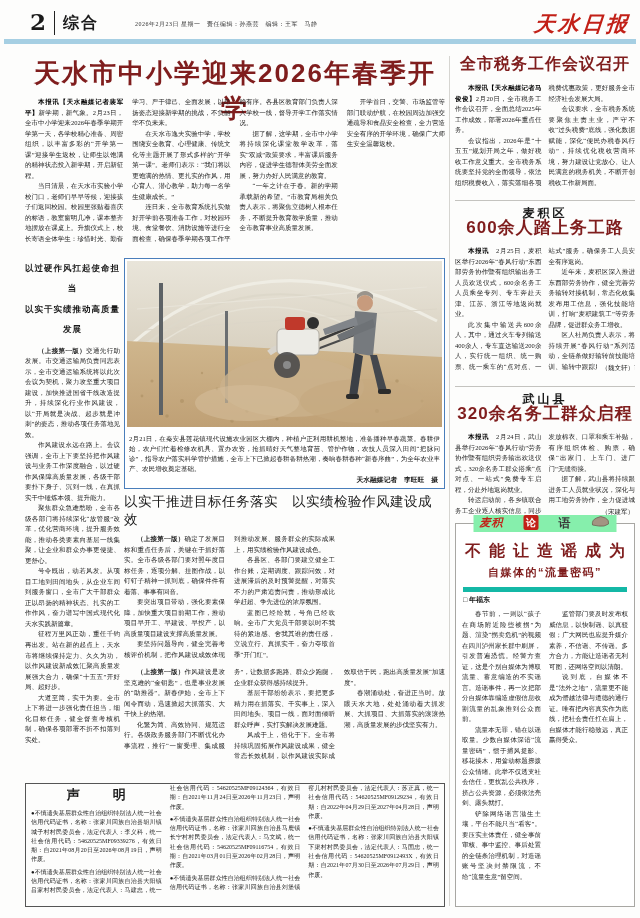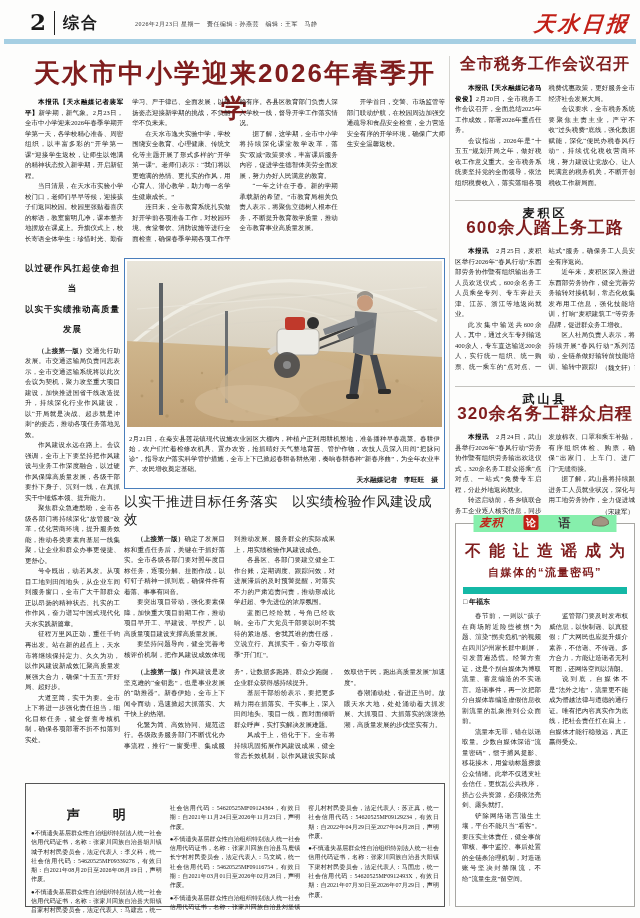--- a/index.html
+++ b/index.html
@@ -41,21 +41,21 @@
   .photo-region { position:absolute; left:99px; top:208px; width:321px; }
   .photo-box { border:1px solid #4a7ebb; padding:2px; background:#fff; }
   .caption { font-size:6.5px; line-height:1.55; text-align:justify; margin-top:3px; padding:0 2px; }
   .credit { font-size:6.8px; font-weight:bold; text-align:right; padding:1px 4px 1px 0; }
   .subhead { font-family:"Liberation Sans", sans-serif; font-weight:normal; font-size:13.5px; letter-spacing:.5px; margin-top:4px; }
   .sec-body { margin-top:5px; columns:3; column-gap:9px; width:321px; }
   .sec2-body { height:128px; }
   .sec3-body { height:100px; }
 
   
-  .statements { position:absolute; left:0; top:733px; width:420px; height:124px; border:1px solid #555; padding:20px 5px; }
+  .statements { position:absolute; left:0; top:733px; width:420px; height:124px; border:1px solid #555; padding:0 5px; }
   .st-cols { height:112px; columns:3; column-gap:8px; overflow:hidden; }
   .st-title { font-size:13px; font-weight:bold; letter-spacing:10px; text-align:center; padding:2px 0 5px 10px; font-family:"Liberation Sans", sans-serif; }
   .st-cols p { font-size:6px; line-height:1.55; text-align:justify; margin-bottom:3px; }
 
   
   .right { position:absolute; left:430px; top:0; width:180px; }
   .tax-hl { position:absolute; left:0; top:4px; width:180px; font-size:16px; letter-spacing:1px; }
   .tax-body { position:absolute; left:0; top:33px; width:180px; height:112px; columns:2; column-gap:7px; }
   .rule { position:absolute; left:0; width:180px; border-top:1px solid #c4c3bf; }
   .kicker { position:absolute; left:0; width:180px; text-align:center; font-size:12px; font-weight:bold; font-family:"Liberation Sans", sans-serif; letter-spacing:3px; }
@@ -64,21 +64,21 @@
   .byline { position:absolute; right:1px; bottom:0; background:#fdfdfc; padding-left:5px; font-size:6.5px; }
 
   
   .essay { position:absolute; left:0; top:473px; width:180px; height:384px; border:1px solid #a8a7a3; background:#fff; }
   .essay-logo { position:absolute; top:-9px; left:50%; transform:translateX(-50%); display:flex; align-items:flex-start; gap:20px; background:#86efac; padding:0 6px; white-space:nowrap; }
   .logo-maiji { color:#c22017; font-style:italic; font-weight:bold; font-size:11px; letter-spacing:1px; }
   .logo-sq { width:15px; height:15px; background:#c22017; color:#fff; font-weight:bold; font-size:10px; line-height:15px; text-align:center; border-radius:2px; font-family:"Liberation Sans", sans-serif; }
   .logo-yu { color:#3a3a3a; font-weight:bold; font-size:12px; }
   .essay-hl1 { margin-top:17px; font-size:16px; letter-spacing:8px; text-indent:8px; }
   .essay-hl2 { margin-top:3px; font-size:11px; letter-spacing:1.5px; }
-  .author-row { margin:7px 7px 4px; border-top:7px solid #14b8a6; padding-top:3px; font-size:7px; font-weight:bold; }
+  .author-row { margin:7px 7px 4px; border-top:5px solid #14b8a6; padding-top:3px; font-size:7px; font-weight:bold; }
   .essay-body { margin:0 6px; height:276px; columns:2; column-gap:8px; }
 </style>
 </head>
 <body>
 
 <div class="page">
 
   <div class="header">
     <div class="pageno">2</div>
     <div class="hdr-div"></div>

